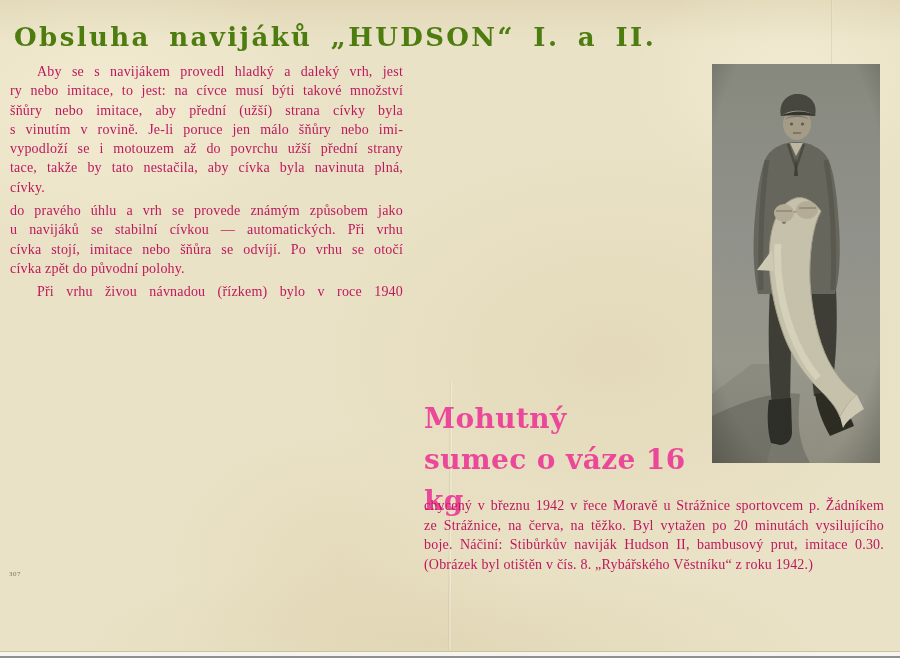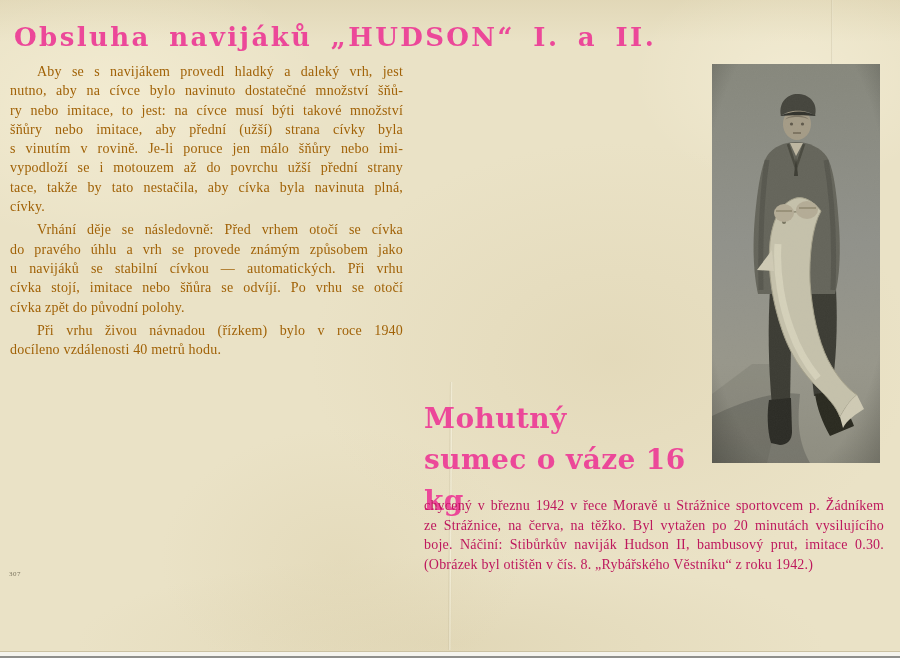--- a/index.html
+++ b/index.html
@@ -28,26 +28,26 @@
     transform:rotate(0.4deg);
   }
   .crease-v-top{
     position:absolute;left:831px;top:0;width:2px;height:64px;
     background:linear-gradient(90deg, rgba(120,104,66,0.18), rgba(255,255,240,0.30));
   }
   
   .title{
     position:absolute;left:14px;top:5px;width:660px;
     font-family:"DejaVu Serif", serif;font-weight:bold;
-    font-size:26px;letter-spacing:2.4px;word-spacing:7px;color:#ec4899;
+    font-size:26px;letter-spacing:2.4px;word-spacing:7px;color:#4d7c0f;
   }
   
   .col-left{
     position:absolute;left:10px;top:62px;width:393px;
-    font-size:14px;color:#a16207;letter-spacing:0.2px;
+    font-size:14px;color:#be185d;letter-spacing:0.2px;
   }
   .tline{
     line-height:19.3px;height:19.3px;
     text-align:justify;text-align-last:justify;
   }
   .tline.lastline{text-align-last:left;}
   .tline.indent{text-indent:27px;}
   .pgap{margin-top:4px;}
   
   .heading{
@@ -82,38 +82,35 @@
 
 <div class="paper"></div>
 <div class="crease-v-top"></div>
 <div class="crease-v-bottom"></div>
 
 <h1 class="title">Obsluha navijáků „HUDSON“ I. a II.</h1>
 
 <div class="col-left">
   <div>
     <div class="tline indent">Aby se s navijákem provedl hladký a daleký vrh, jest</div>
-    <div class="tline">nutno, aby na cívce bylo navinuto dostatečné množství šňů-</div>
     <div class="tline">ry nebo imitace, to jest: na cívce musí býti takové množství</div>
     <div class="tline">šňůry nebo imitace, aby přední (užší) strana cívky byla</div>
     <div class="tline">s vinutím v rovině. Je-li poruce jen málo šňůry nebo imi-</div>
     <div class="tline">vypodloží se i motouzem až do povrchu užší přední strany</div>
     <div class="tline">tace, takže by tato nestačila, aby cívka byla navinuta plná,</div>
     <div class="tline lastline">cívky.</div>
   </div>
   <div class="pgap">
-    <div class="tline indent">Vrhání děje se následovně: Před vrhem otočí se cívka</div>
     <div class="tline">do pravého úhlu a vrh se provede známým způsobem jako</div>
     <div class="tline">u navijáků se stabilní cívkou — automatických. Při vrhu</div>
     <div class="tline">cívka stojí, imitace nebo šňůra se odvíjí. Po vrhu se otočí</div>
     <div class="tline lastline">cívka zpět do původní polohy.</div>
   </div>
   <div class="pgap">
     <div class="tline indent">Při vrhu živou návnadou (řízkem) bylo v roce 1940</div>
-    <div class="tline lastline">docíleno vzdálenosti 40 metrů hodu.</div>
   </div>
 </div>
 
 <div class="photo">
   <svg width="168" height="399" viewBox="0 0 168 399" xmlns="http://www.w3.org/2000/svg">
     <defs>
       <linearGradient id="pbg" x1="0" y1="0" x2="0" y2="1">
         <stop offset="0" stop-color="#86877c"></stop>
         <stop offset="0.45" stop-color="#90918a"></stop>
         <stop offset="0.75" stop-color="#97968a"></stop>

